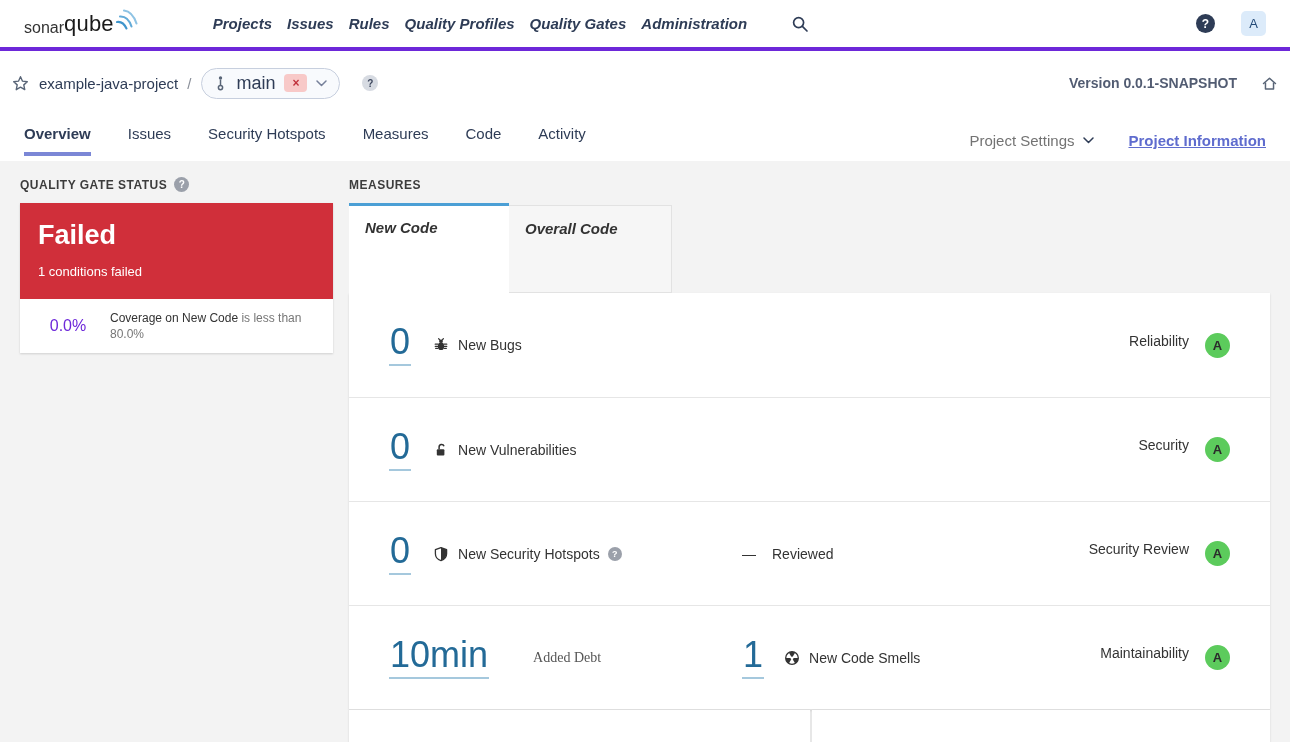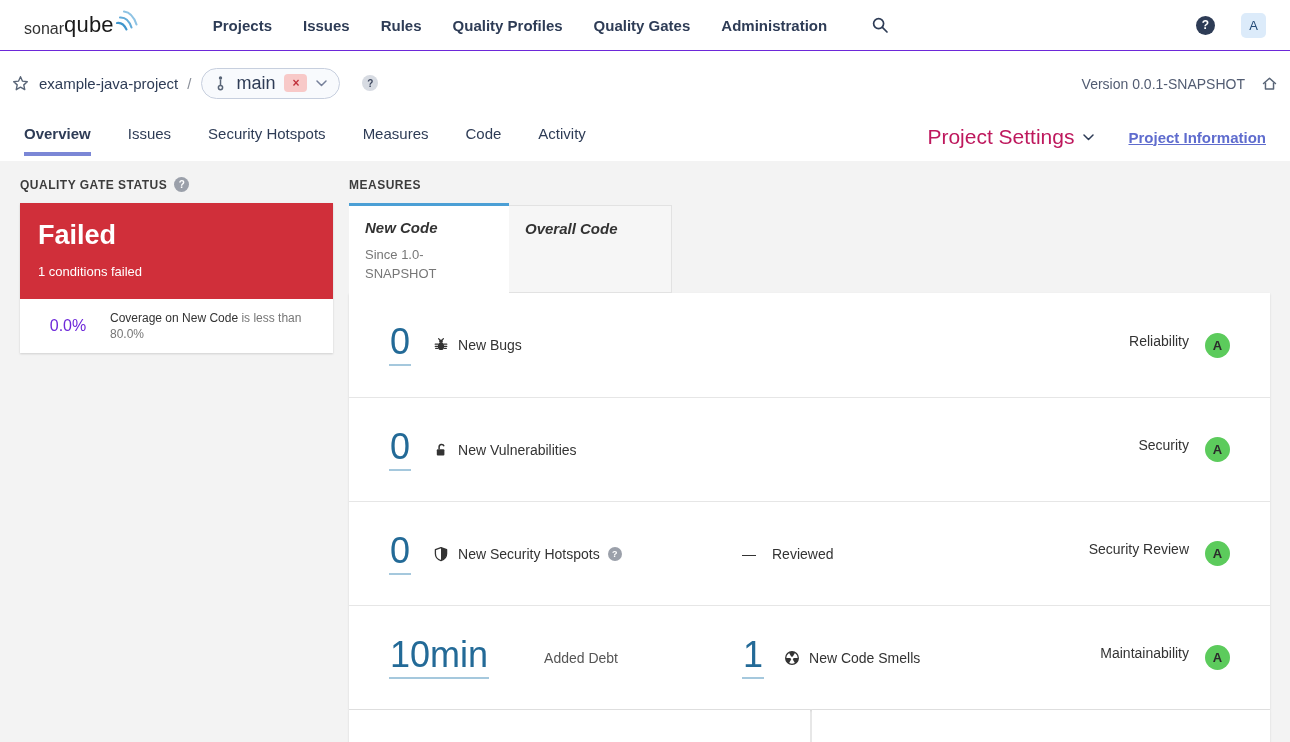--- a/index.html
+++ b/index.html
@@ -1,25 +1,25 @@
 <!DOCTYPE html>
 <html><head>
 <meta charset="utf-8">
 <style>
   * { margin:0; padding:0; box-sizing:border-box; }
   html,body { width:1290px; height:742px; overflow:hidden; background:#f3f3f3;
               font-family:"Liberation Sans", sans-serif; color:#333; }
 
   
-  .topbar { height:51px; background:#fff; border-bottom:1px solid #6d28d9;
+  .topbar { height:51px; background:#fff; border-bottom:4px solid #6d28d9;
             display:flex; align-items:center; padding:0 24px; }
   .logo { display:flex; align-items:flex-end; cursor:pointer; margin-right:74px; }
   .logo-light { font-size:22px; font-weight:400; color:#1a1a1a; letter-spacing:.2px; }
   .swoosh { margin:-12px 0 6px 1px; }
-  .mainnav { display:flex; gap:31px; }
+  .mainnav { display:flex; gap:15px;font-style:italic; }
   .nav-item { font-size:15px; font-weight:600; color:#2e3c56; cursor:pointer; white-space:nowrap; }
   .search-btn { margin-left:44px; cursor:pointer; display:flex; align-items:center; }
   .topbar-right { margin-left:auto; display:flex; align-items:center; gap:26px; }
   .help-btn { width:19px; height:19px; border-radius:50%; background:#2e3c56; color:#fff;
               display:flex; align-items:center; justify-content:center; cursor:pointer;
               font-size:12px; font-weight:700; }
   .help-btn::before { content:"?"; }
   .avatar { width:25px; height:25px; border-radius:5px; background:#dcebfa; color:#234a77;
             font-size:13px; display:flex; align-items:center; justify-content:center; cursor:pointer; }
 
@@ -32,32 +32,32 @@
                  display:flex; align-items:center; padding:0 12px; gap:9px; cursor:pointer; }
   .branch-name { font-size:18px; color:#2e3c56; }
   .close-badge { width:23px; height:18px; border-radius:4px; background:#f8c9c8; color:#c0303a;
                  font-size:12px; font-weight:700; display:flex; align-items:center;
                  justify-content:center; cursor:pointer; }
   .close-badge::before { content:"×"; }
   .q-light { width:16px; height:16px; border-radius:50%; background:#d7dbe2; color:#3e485e;
              font-size:10px; font-weight:700; display:flex; align-items:center; justify-content:center;
              margin-left:22px; cursor:pointer; }
   .q-light::before { content:"?"; }
-  .crumb-right { margin-left:auto; display:flex; align-items:flex-end; gap:16px; }
+  .crumb-right { margin-left:auto; display:flex; align-items:flex-start; gap:24px;font-weight:bold; }
   .version { font-size:14px; color:#525c72; }
   .home-btn { display:flex; cursor:pointer; }
 
   
   .tabbar { height:46px; background:#fff; display:flex; align-items:flex-end; padding:0 24px; }
   .tabs { display:flex; gap:37px; }
   .tab { font-size:15px; color:#2e3c56; padding-bottom:10px; border-bottom:4px solid transparent;
          margin-bottom:5px; cursor:pointer; }
   .tab.active { font-weight:700; border-bottom-color:#7b87d6; }
   .tabbar-right { margin-left:auto; display:flex; align-items:center; gap:34px; padding-bottom:12px; }
-  .proj-settings { font-size:21px; color:#be185d; display:flex; align-items:center; gap:9px; cursor:pointer; }
+  .proj-settings { font-size:15px; color:#737373; display:flex; align-items:center; gap:9px; cursor:pointer; }
   .proj-info { font-size:15px; font-weight:600; color:#5f6cce; text-decoration:underline; cursor:pointer; }
 
   
   .content { padding:16px 20px 0; display:flex; }
   .sec-head { display:flex; align-items:center; gap:7px; margin-bottom:11px; height:15px; }
   .sec-title { font-size:12px; font-weight:700; color:#3c3c3c; letter-spacing:.5px; }
   .q-gray { width:15px; height:15px; border-radius:50%; background:#9ba0aa; color:#fff;
             font-size:10px; font-weight:700; display:flex; align-items:center; justify-content:center;
             cursor:pointer; }
   .q-gray::before { content:"?"; }
@@ -86,21 +86,21 @@
   .panel { background:#fff; box-shadow:0 1px 2px rgba(0,0,0,.12); border-bottom:1px solid #e0e0e0; }
   .m-row { height:104px; display:flex; align-items:center; padding:0 40px; }
   .m-row + .m-row { border-top:1px solid #e6e6e6; }
   .m-left { width:353px; flex:none; display:flex; align-items:center; }
   .m-num { font-size:36px; line-height:1; color:#236a97; border-bottom:2px solid #a5c8dd;
            padding:0 1px 4px; cursor:pointer; }
   .m-num.sm { margin-right:20px; }
   .m-left .m-num { margin-right:22px; }
   .m-icon { display:flex; margin-right:9px; }
   .m-label { font-size:14px; color:#333; }
-  .m-label.gray { color:#555; margin-left:33px; }
+  .m-label.gray { color:#555; margin-left:22px;font-family:Liberation Serif, serif; }
   .m-help { margin-left:8px; width:14px; height:14px; font-size:9px; }
   .m-mid { display:flex; align-items:center; }
   .m-dash { font-size:14px; color:#333; margin-right:16px; }
   .m-right { margin-left:auto; display:flex; gap:16px; }
   .domain-label { font-size:14px; color:#333; }
   .rating { width:25px; height:25px; border-radius:50%; background:#5ccb5c; color:#2b2b2b;
             font-size:13px; font-weight:600; display:flex; align-items:center; justify-content:center; }
 
   .bottom-cards { display:flex; gap:2px; }
   .bcard { background:#fff; height:40px; box-shadow:0 1px 2px rgba(0,0,0,.12); }
@@ -216,21 +216,20 @@
   </div>
 
   <div class="m-col">
     <div class="sec-head">
       <span class="sec-title">MEASURES</span>
     </div>
 
     <div class="code-tabs">
       <div class="ctab active">
         <div class="ctab-title">New Code</div>
-        <div class="ctab-sub">Since 1.0-SNAPSHOT</div>
       </div>
       <div class="ctab inactive">
         <div class="ctab-title">Overall Code</div>
       </div>
     </div>
 
     <div class="panel">
 
       <div class="m-row">
         <div class="m-left">

